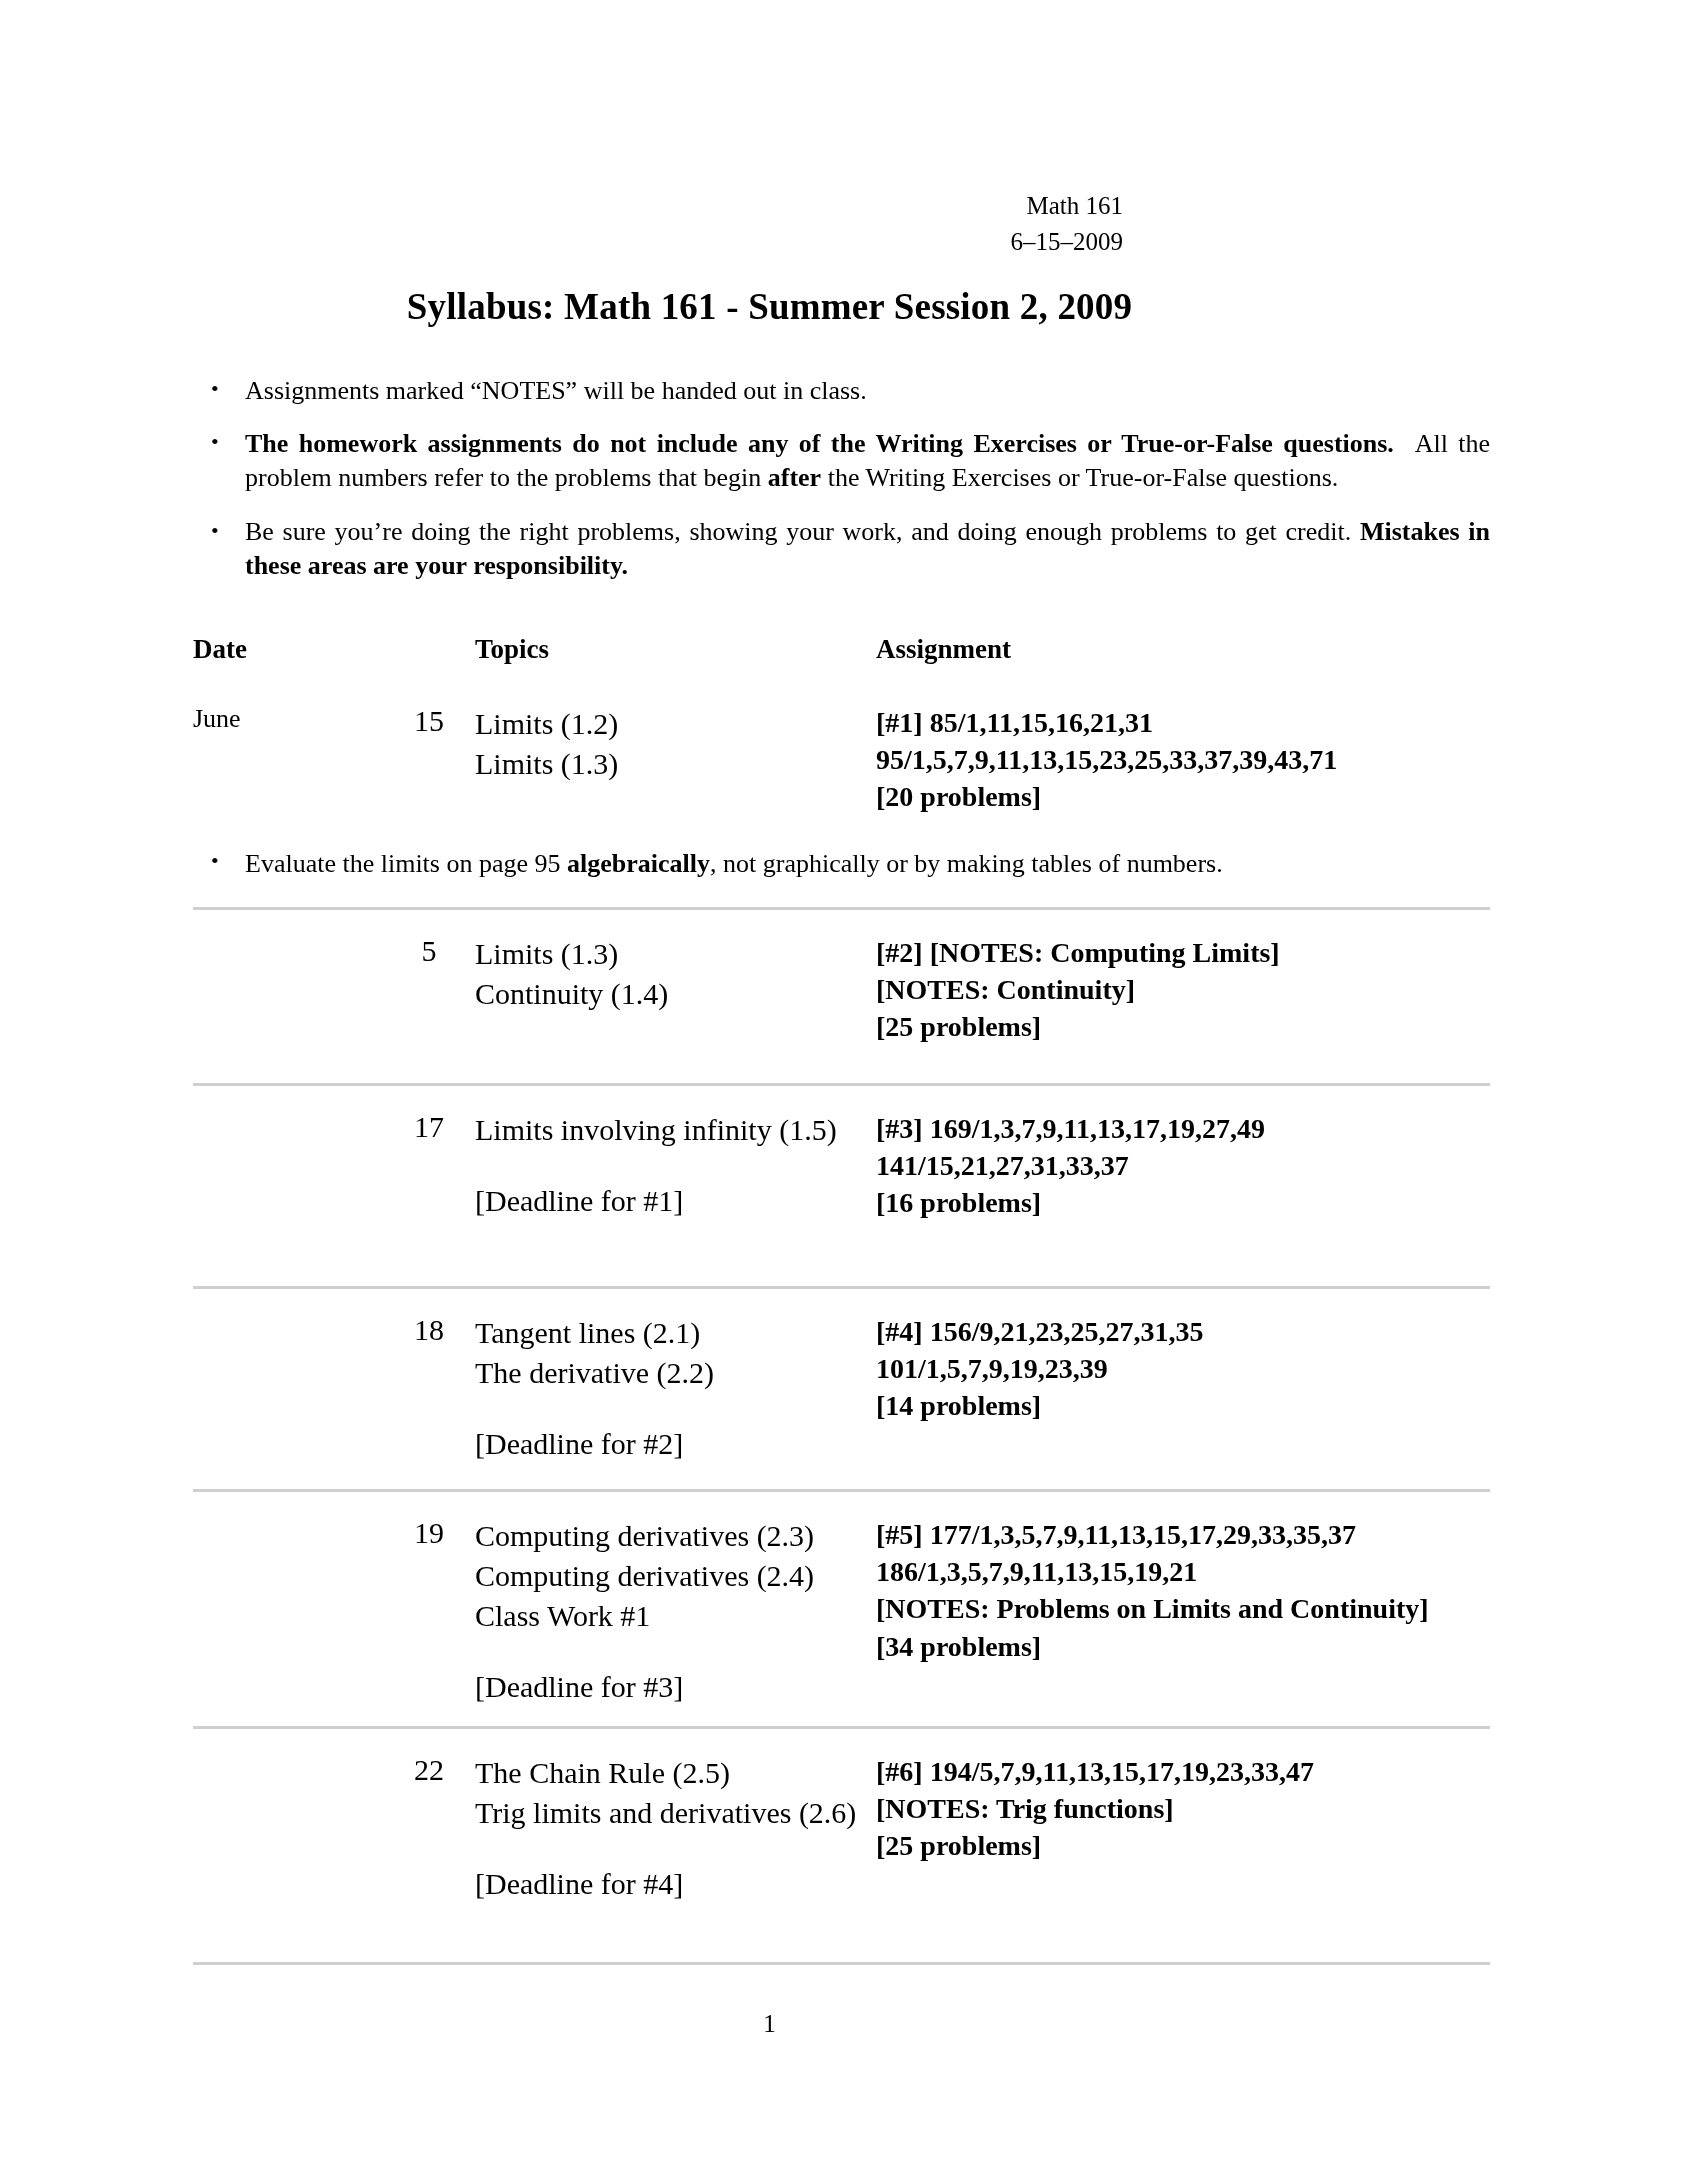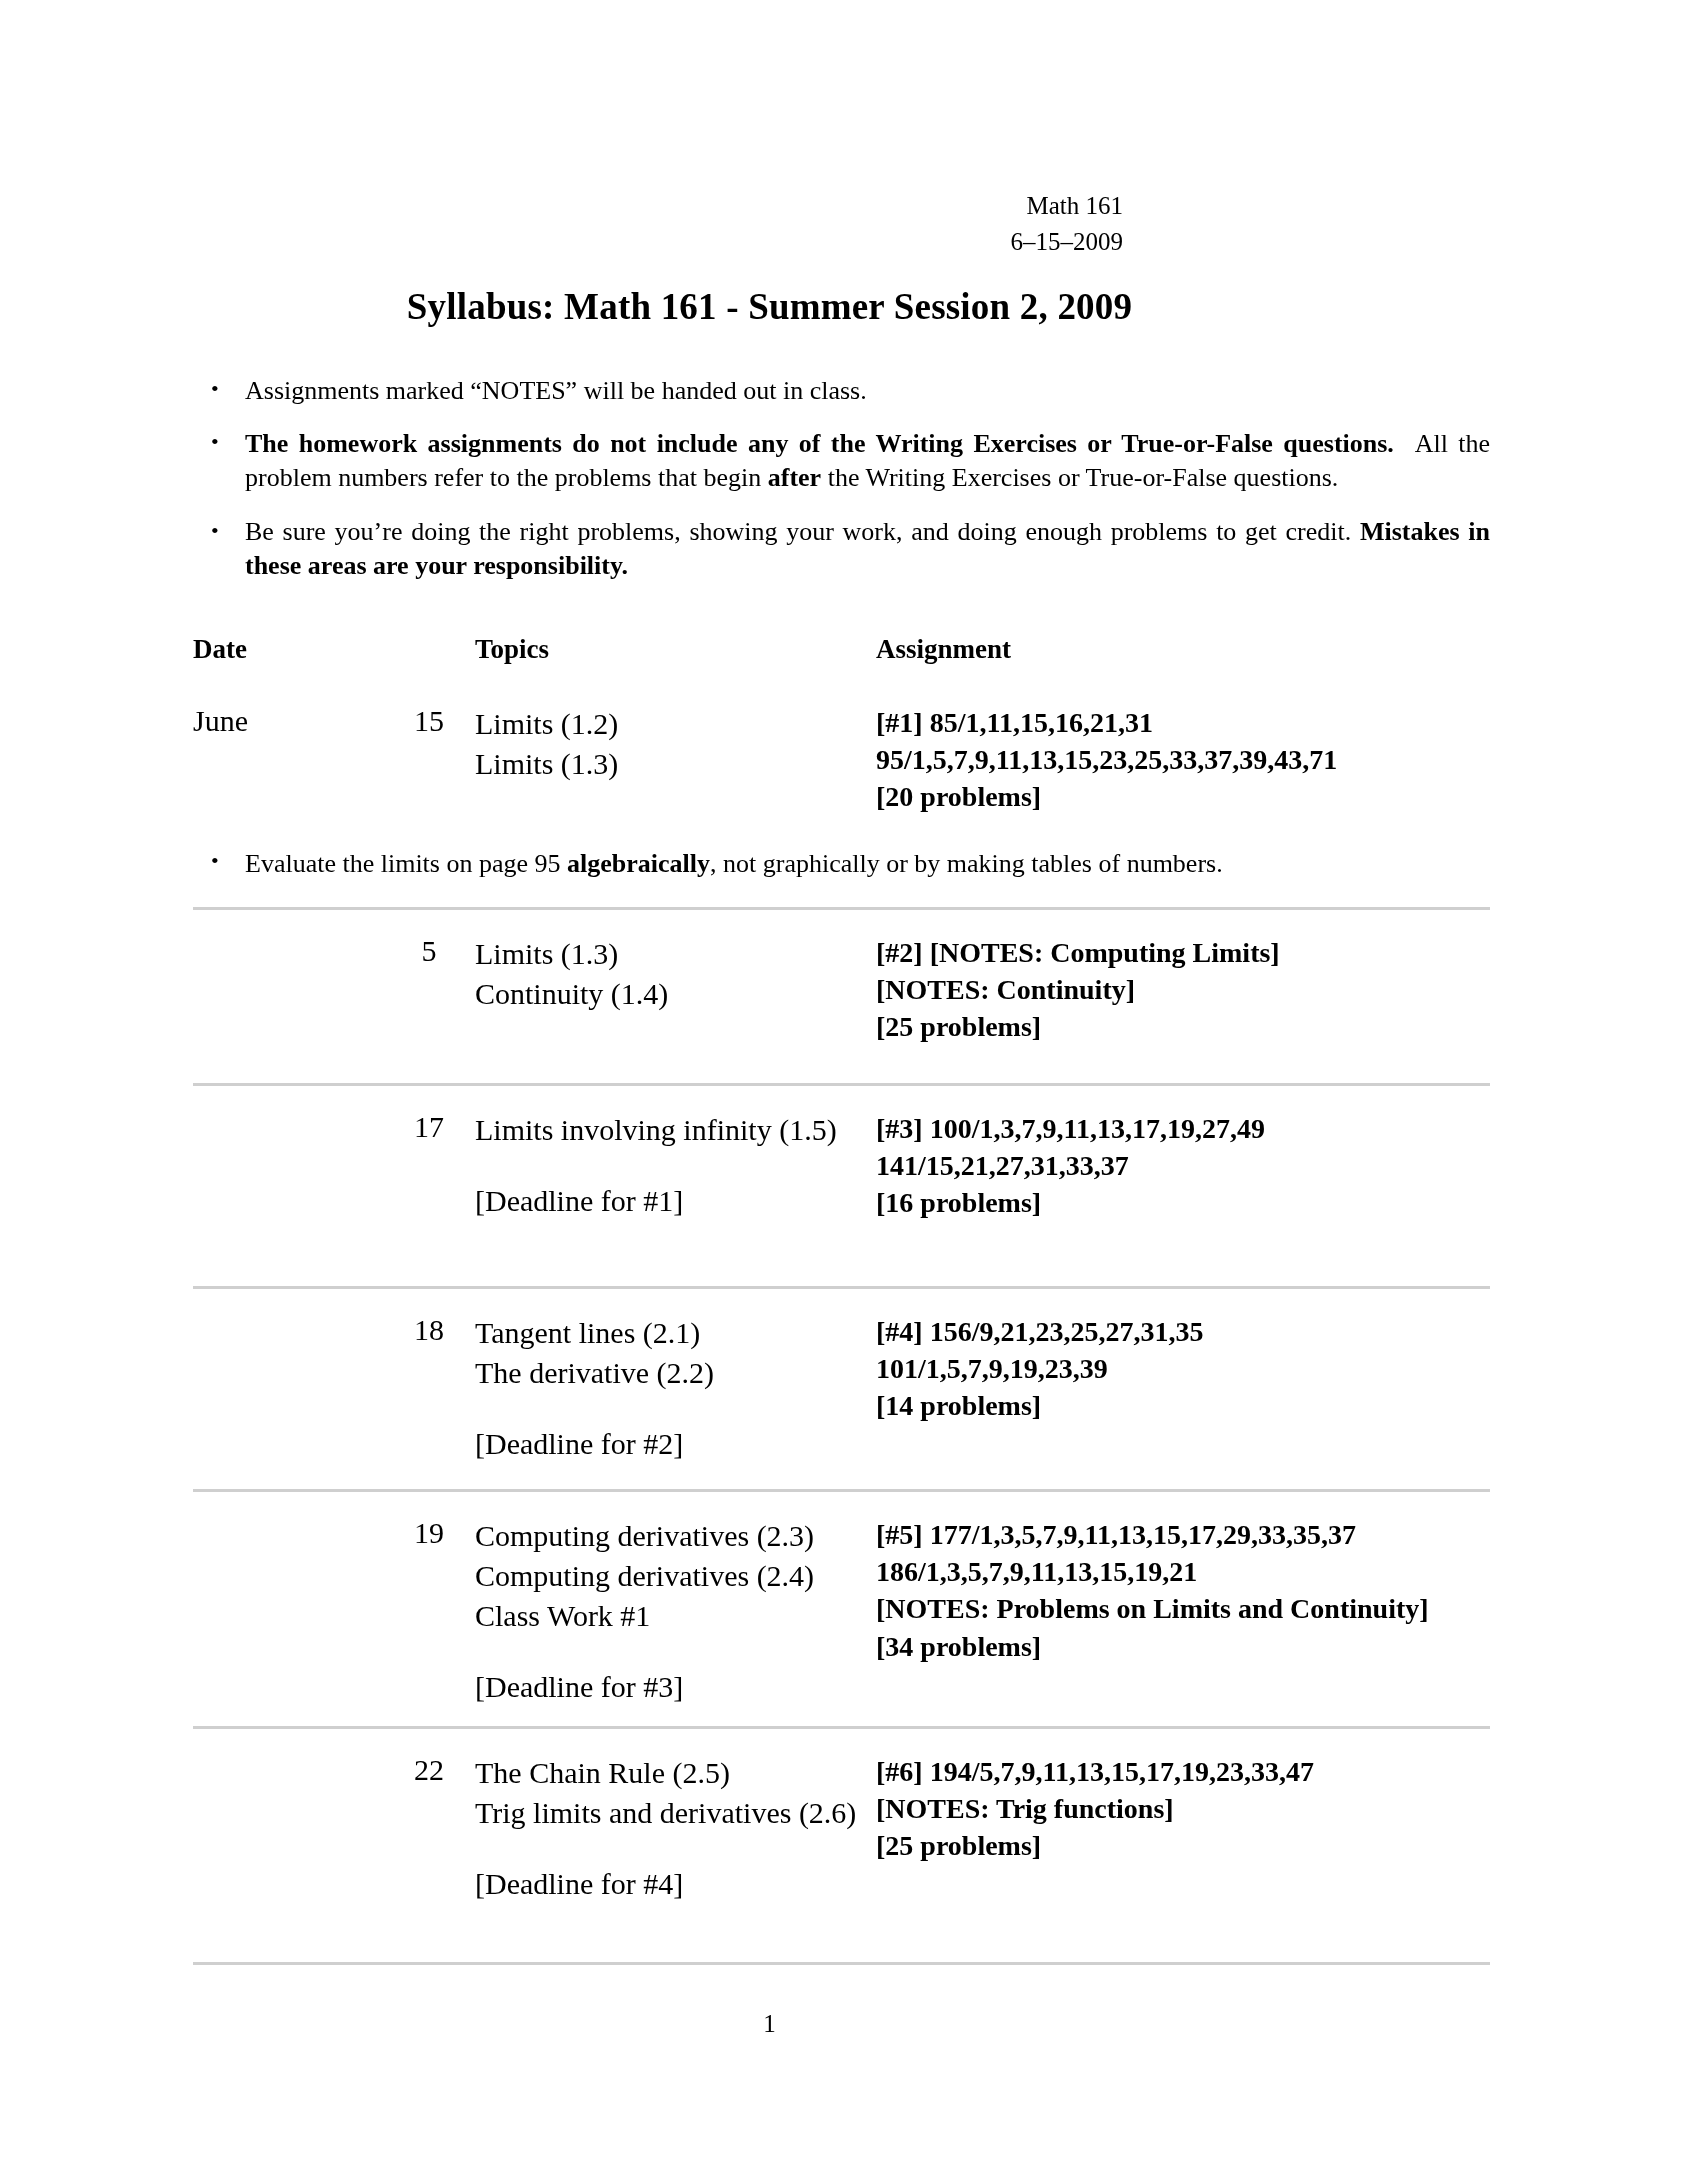--- a/index.html
+++ b/index.html
@@ -93,21 +93,21 @@
 
   .row {
     position: relative;
     min-height: 40px;
     padding-top: 24px;
   }
   .row .month {
     position: absolute;
     left: 0px;
     top: 24px;
-    font-size: 30px;
+    font-size: 26px;
   }
   .row .daynum {
     position: absolute;
     left: 216px;
     top: 24px;
     width: 40px;
     text-align: center;
     font-size: 30px;
   }
   .row .topics {
@@ -251,21 +251,21 @@
     <div class="rule"></div>
 
     <div class="row">
       <span class="month"></span>
       <span class="daynum">17</span>
       <div class="topics">
         <div>Limits involving infinity (1.5)</div>
         <div class="deadline">[Deadline for #1]</div>
       </div>
       <div class="assign">
-        <div>[#3] 100/1,3,7,9,11,13,17,19,27,49</div>
+        <div>[#3] 169/1,3,7,9,11,13,17,19,27,49</div>
         <div>141/15,21,27,31,33,37</div>
         <div>[16 problems]</div>
       </div>
       <div style="height:176px"></div>
     </div>
 
     <div class="rule"></div>
 
     <div class="row">
       <span class="month"></span>

